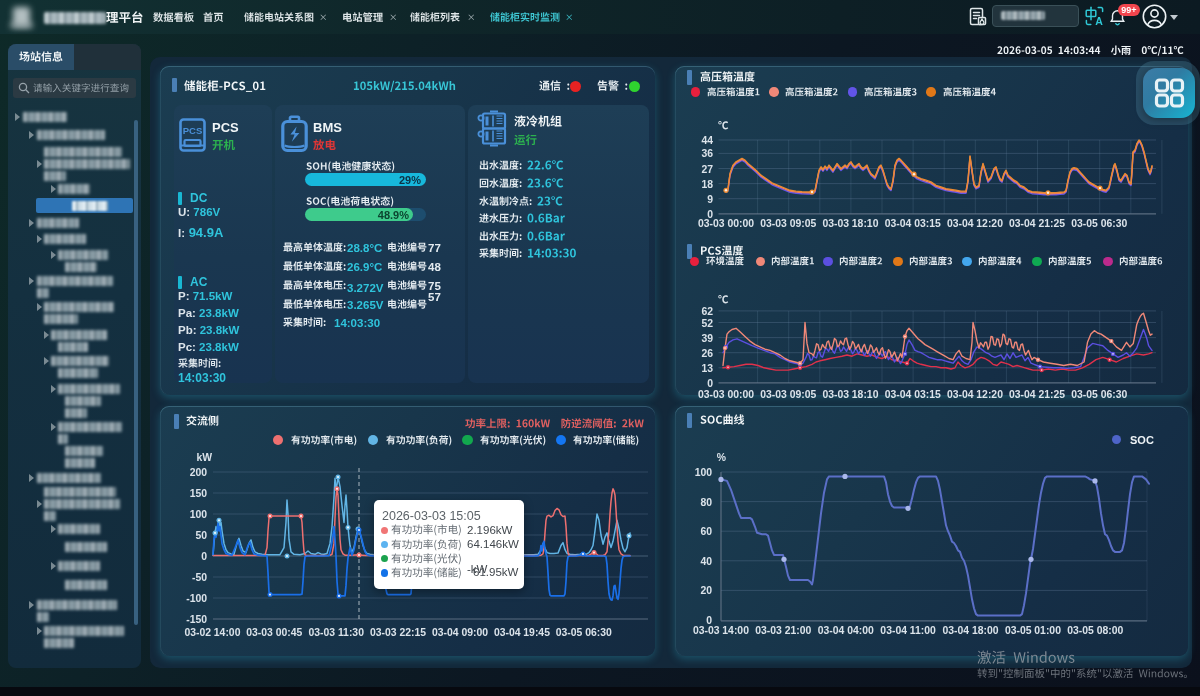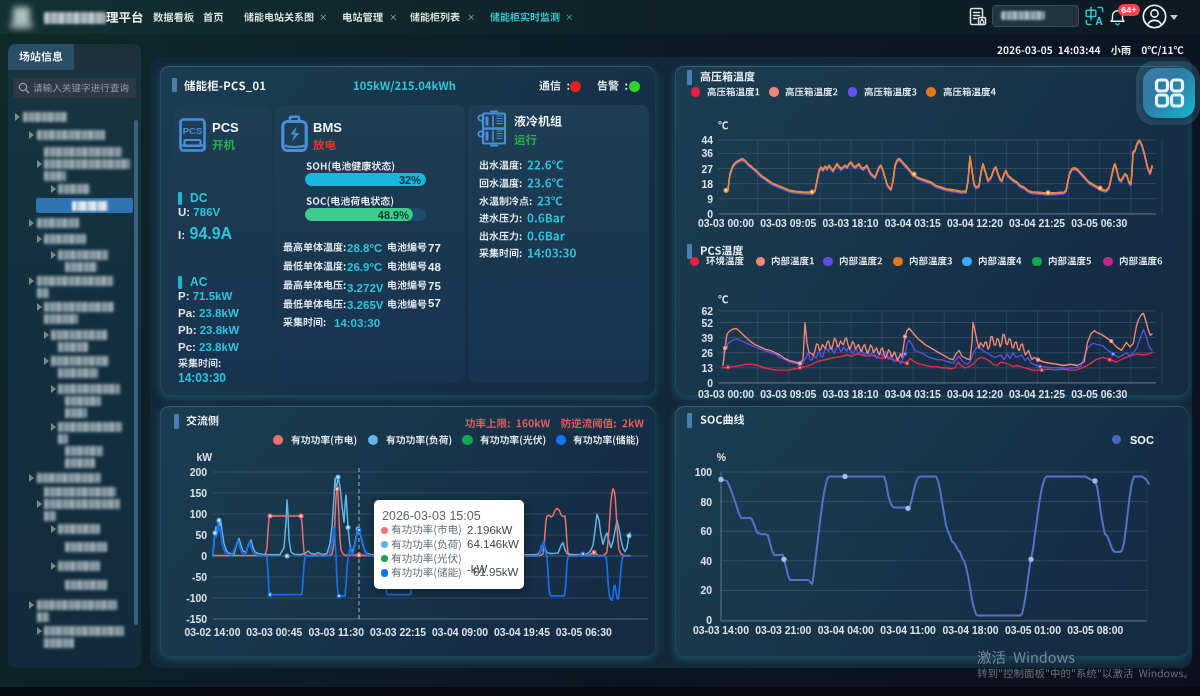--- a/index.html
+++ b/index.html
@@ -108,21 +108,21 @@
       <path d="M6 1.2v12.6" stroke-linecap="round"></path>
 <path d="M13.2 1.6h3a1.4 1.4 0 0 1 1.4 1.4v2.6" stroke-linecap="round"></path>
 <path d="M5.8 18.4h-3a1.4 1.4 0 0 1-1.4-1.4v-2.6" stroke-linecap="round"></path>
 <text x="14" y="18.6" fill="#2fc8d6" stroke="none" font-family="Liberation Sans" font-size="10.5" font-weight="bold" text-anchor="middle">A</text>
     </svg>
 <svg class="abs" style="left:1109px;top:9px" width="17" height="17" viewBox="0 0 17 17" fill="none">
 <path d="M8.5 1.8a5 5 0 0 0-5 5v3.2l-1.3 2.3h12.6l-1.3-2.3V6.8a5 5 0 0 0-5-5z" stroke="#e8eef2" stroke-width="1.4"></path>
 <path d="M6.8 14.6a1.8 1.8 0 0 0 3.4 0" stroke="#35c6d4" stroke-width="1.4" stroke-linecap="round"></path>
     </svg>
 <div class="abs" style="left:1118px;top:4px;width:22px;height:12px;background:#f2454d;border-radius:6px"></div>
-<div class="abs" style="left:1118px;top:5px;width:22px;text-align:center;font:bold 9px 'Liberation Sans',sans-serif;color:#fff">64+</div>
+<div class="abs" style="left:1118px;top:5px;width:22px;text-align:center;font:bold 9px 'Liberation Sans',sans-serif;color:#fff">99+</div>
 <svg class="abs" style="left:1142px;top:4px" width="25" height="25" viewBox="0 0 25 25" fill="none" stroke="#eef3f5" stroke-width="1.6">
 <circle cx="12.5" cy="12.5" r="11.2"></circle>
       <circle cx="12.5" cy="9.5" r="3.6"></circle>
 <path d="M5.5 21a7.6 7.6 0 0 1 14 0"></path>
     </svg>
 <div class="abs" style="left:1170px;top:15px;width:0;height:0;border-left:4px solid transparent;border-right:4px solid transparent;border-top:5px solid #c2cad0"></div>
 <svg class="t " style="left:997.3px;top:44.5px;" width="186.7" height="12.8" viewBox="0 0 186.7 12.8">
       <g transform="translate(0 8.98) scale(0.0102 -0.0102)" fill="#eef3f6">
         <use href="#g25"></use>
         <use href="#g26" x="590"></use>
@@ -308,21 +308,21 @@
 <div class="abs" style="left:212px;top:120px;font:bold 13px 'Liberation Sans',sans-serif;color:#f0f5f7">PCS</div>
 <svg class="t " style="left:212.0px;top:138.5px;" width="23.0" height="14.4" viewBox="0 0 23.0 14.4">
       <g transform="translate(0 10.12) scale(0.0115 -0.0115)" fill="#2cb14f">
         <use href="#g62"></use>
         <use href="#g63" x="1000"></use>
       </g>
     </svg>
 <div class="abs" style="left:178px;top:192px;width:4px;height:13px;background:#19b7d2;border-radius:1px"></div>
 <div class="abs" style="left:190px;top:191px;font:bold 12px 'Liberation Sans',sans-serif;color:#2fc4dc">DC</div>
 <div class="abs" style="left:178px;top:206px;white-space:nowrap;font:bold 11.5px 'Liberation Sans',sans-serif;color:#dce4ea">U:<span style="color:#2fc4dc;font-size:11.5px"> 786V</span></div>
-<div class="abs" style="left:178px;top:225px;white-space:nowrap;font:bold 11.5px 'Liberation Sans',sans-serif;color:#dce4ea">I:<span style="color:#2fc4dc;font-size:16px"> 94.9A</span></div>
+<div class="abs" style="left:178px;top:225px;white-space:nowrap;font:bold 11.5px 'Liberation Sans',sans-serif;color:#dce4ea">I:<span style="color:#2fc4dc;font-size:13px"> 94.9A</span></div>
 <div class="abs" style="left:178px;top:276px;width:4px;height:13px;background:#19b7d2;border-radius:1px"></div>
 <div class="abs" style="left:190px;top:275px;font:bold 12px 'Liberation Sans',sans-serif;color:#2fc4dc">AC</div>
 <div class="abs" style="left:178px;top:290px;white-space:nowrap;font:bold 11.5px 'Liberation Sans',sans-serif;color:#dce4ea">P:<span style="color:#2fc4dc;font-size:11.5px"> 71.5kW</span></div>
 <div class="abs" style="left:178px;top:307px;white-space:nowrap;font:bold 11.5px 'Liberation Sans',sans-serif;color:#dce4ea">Pa:<span style="color:#2fc4dc;font-size:11.5px"> 23.8kW</span></div>
 <div class="abs" style="left:178px;top:324px;white-space:nowrap;font:bold 11.5px 'Liberation Sans',sans-serif;color:#dce4ea">Pb:<span style="color:#2fc4dc;font-size:11.5px"> 23.8kW</span></div>
 <div class="abs" style="left:178px;top:341px;white-space:nowrap;font:bold 11.5px 'Liberation Sans',sans-serif;color:#dce4ea">Pc:<span style="color:#2fc4dc;font-size:11.5px"> 23.8kW</span></div>
 <svg class="t " style="left:178.0px;top:358.0px;" width="43.2" height="12.5" viewBox="0 0 43.2 12.5">
       <g transform="translate(0 8.80) scale(0.0100 -0.0100)" fill="#dce4ea">
         <use href="#g64"></use>
         <use href="#g65" x="1000"></use>
@@ -354,21 +354,21 @@
         <use href="#g11" x="2529"></use>
         <use href="#g71" x="3529"></use>
         <use href="#g72" x="4529"></use>
         <use href="#g73" x="5529"></use>
         <use href="#g74" x="6529"></use>
         <use href="#g75" x="7529"></use>
         <use href="#g76" x="8529"></use>
       </g>
     </svg>
 <div class="abs" style="left:305px;top:172.5px;width:121px;height:13px;background:#17b8dc;border-radius:7px"></div>
-<div class="abs" style="left:305px;top:174px;width:116px;text-align:right;font:bold 11px 'Liberation Sans',sans-serif;color:#0d3144">32%</div>
+<div class="abs" style="left:305px;top:174px;width:116px;text-align:right;font:bold 11px 'Liberation Sans',sans-serif;color:#0d3144">29%</div>
 <svg class="t " style="left:306.0px;top:195.5px;" width="88.1" height="12.5" viewBox="0 0 88.1 12.5">
       <g transform="translate(0 8.80) scale(0.0100 -0.0100)" fill="#e4ebf0">
         <use href="#g53"></use>
         <use href="#g68" x="624"></use>
         <use href="#g52" x="1394"></use>
         <use href="#g70" x="2050"></use>
         <use href="#g11" x="2428"></use>
         <use href="#g71" x="3428"></use>
         <use href="#g77" x="4428"></use>
         <use href="#g11" x="5428"></use>
@@ -456,21 +456,21 @@
     </svg>
     <div class="abs" style="left:347px;top:298.5px;font:bold 11.5px 'Liberation Sans',sans-serif;color:#2fc4dc">3.265V</div>
     <svg class="t " style="left:387.0px;top:298.5px;" width="40.0" height="12.5" viewBox="0 0 40.0 12.5">
       <g transform="translate(0 8.80) scale(0.0100 -0.0100)" fill="#e4ebf0">
         <use href="#g11"></use>
         <use href="#g71" x="1000"></use>
         <use href="#g84" x="2000"></use>
         <use href="#g85" x="3000"></use>
       </g>
     </svg>
-    <div class="abs" style="left:428px;top:297px;font:bold 11.5px 'Liberation Sans',sans-serif;color:#e4ebf0">57</div>
+    <div class="abs" style="left:428px;top:291px;font:bold 11.5px 'Liberation Sans',sans-serif;color:#e4ebf0">57</div>
 <svg class="t " style="left:283.0px;top:317.0px;" width="43.2" height="12.5" viewBox="0 0 43.2 12.5">
       <g transform="translate(0 8.80) scale(0.0100 -0.0100)" fill="#e4ebf0">
         <use href="#g64"></use>
         <use href="#g65" x="1000"></use>
         <use href="#g22" x="2000"></use>
         <use href="#g66" x="3000"></use>
         <use href="#g33" x="4000"></use>
       </g>
     </svg>
 <div class="abs" style="left:334px;top:317px;font:bold 11.5px 'Liberation Sans',sans-serif;color:#2fc4dc">14:03:30</div>

